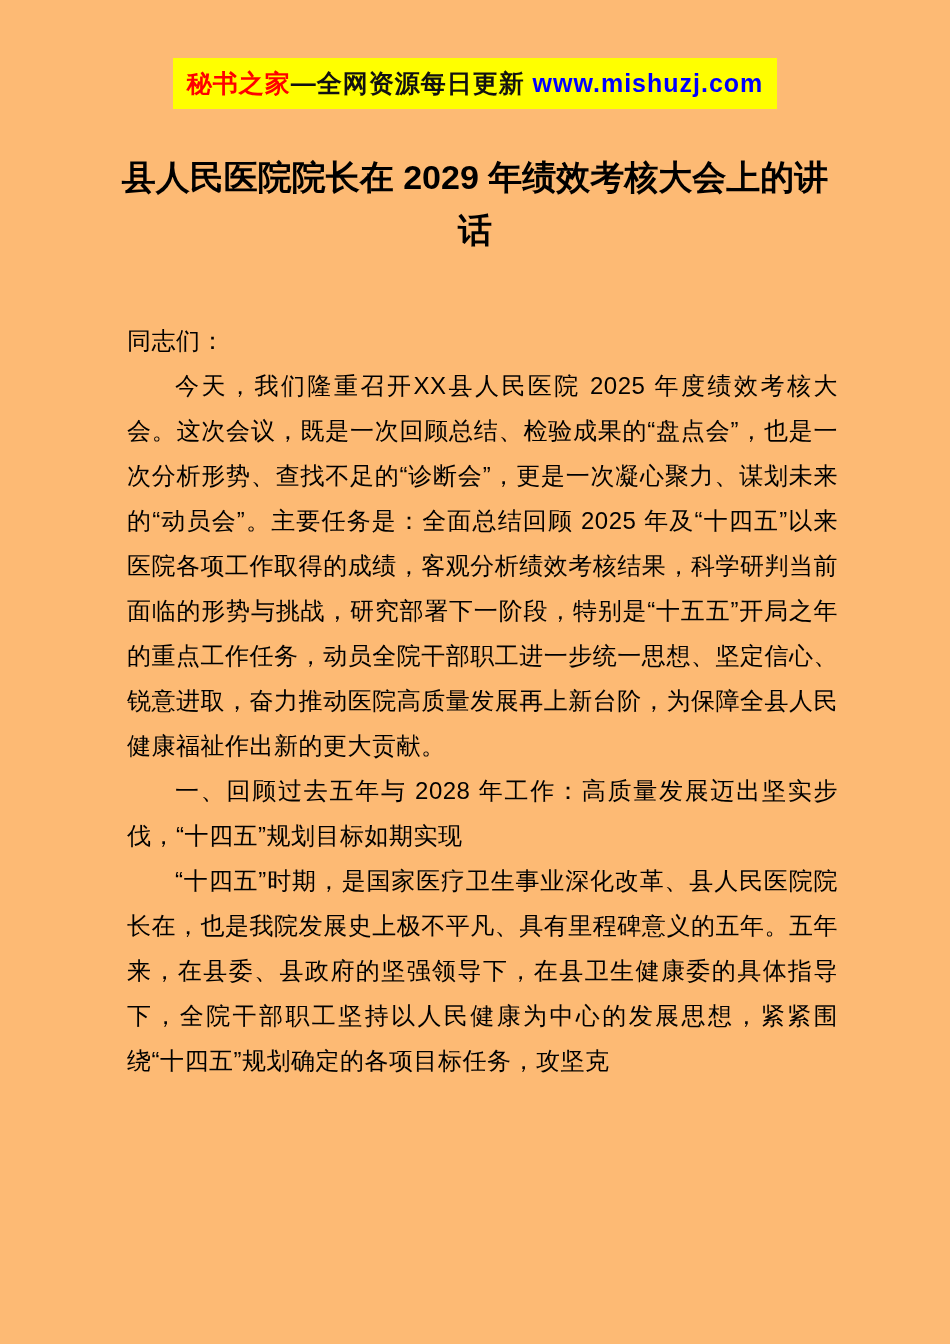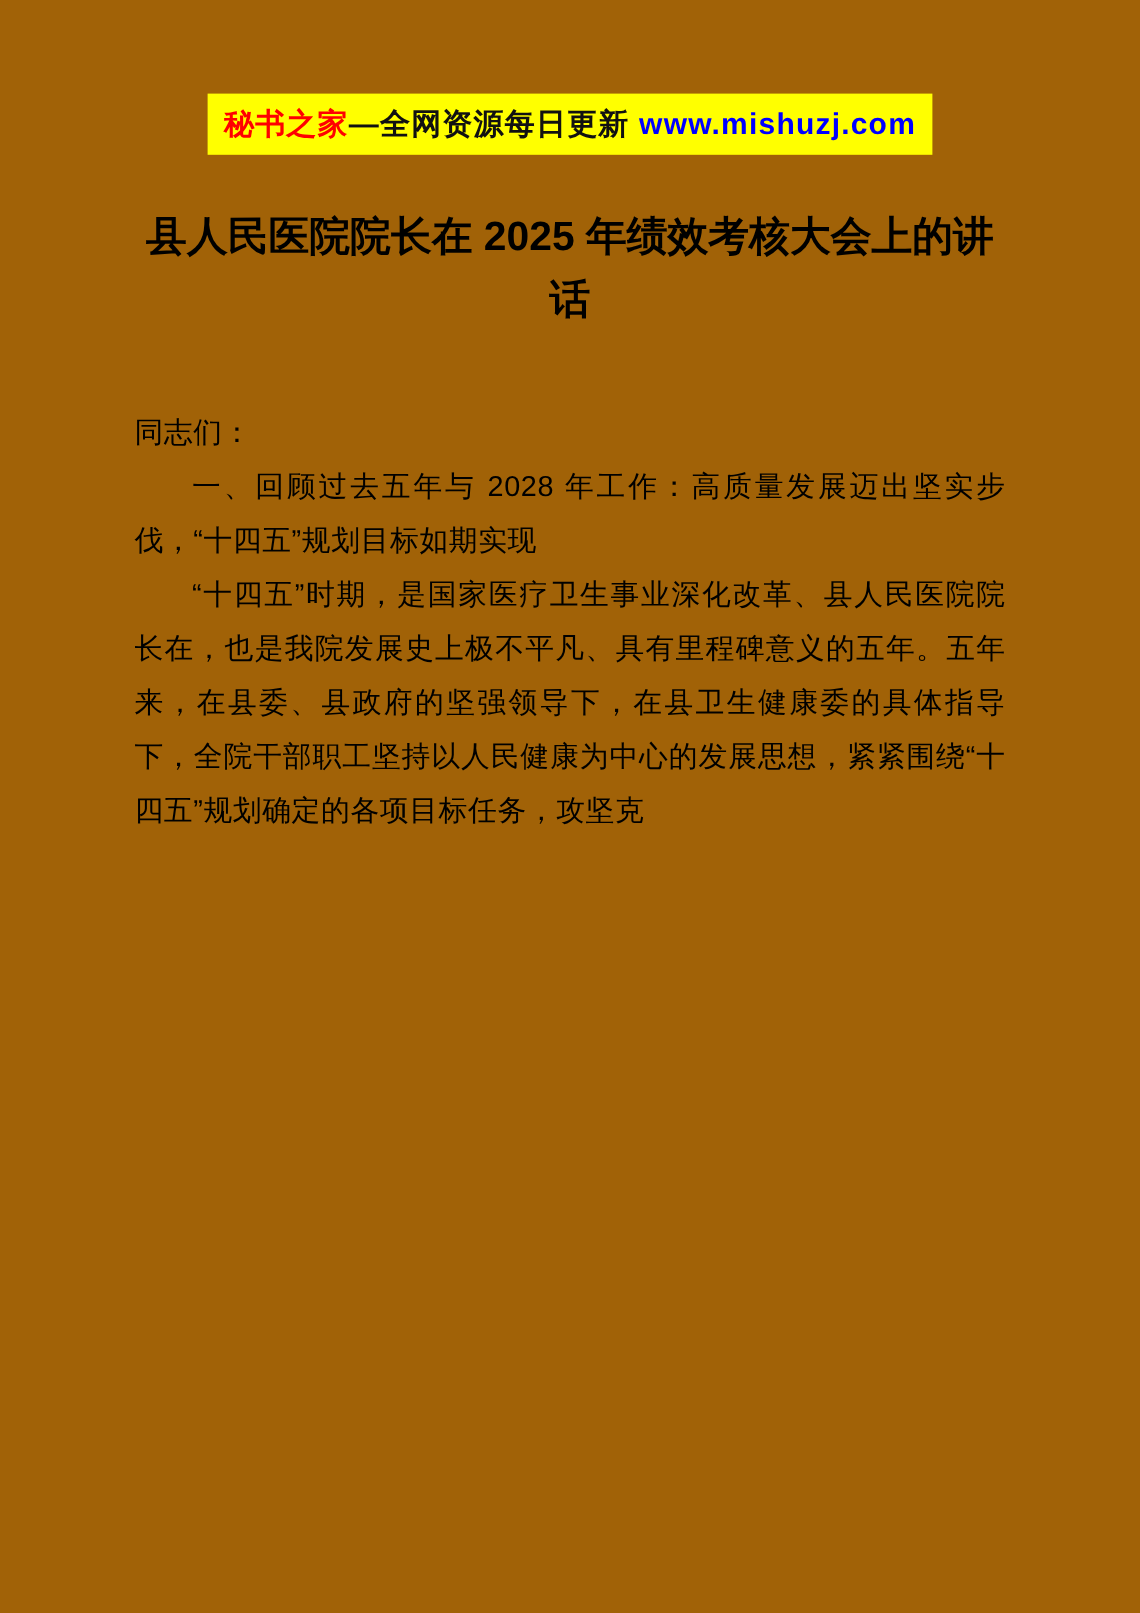--- a/index.html
+++ b/index.html
@@ -7,22 +7,22 @@
   body {
     width: 950px;
     min-height: 1344px;
     margin: 0 auto;
     font-family: "Liberation Sans", "DejaVu Sans", sans-serif;
     color: #000000;
   }
   .page {
     width: 950px;
     min-height: 1344px;
-    background: #a16207;
-    padding-top: 78px;
+    background: #fdba74;
+    padding-top: 58px;
   }
   
   .header-wrap {
     text-align: center;
   }
   .header-band {
     display: inline-block;
     background: #ffff00;
     padding: 9px 14px;
     font-size: 25px;
@@ -46,35 +46,37 @@
   .doc-body {
     margin-top: 62px;
     padding: 0 112px 80px 112px;
   }
   .para {
     font-size: 24px;
     line-height: 45px;
     text-align: justify;
     color: #000000;
     letter-spacing: 0.5px;
+    margin-left: 15px;
   }
   .para.indent { text-indent: 2em; }
 </style>
 </head>
 <body>
 
 <div class="page">
 
   <div class="header-wrap">
     <div class="header-band">
       <span class="site-name">秘书之家</span><span class="tagline">—全网资源每日更新 </span><span class="site-url">www.mishuzj.com</span>
     </div>
   </div>
 
-  <h1 class="doc-title">县人民医院院长在 2025 年绩效考核大会上的讲话</h1>
+  <h1 class="doc-title">县人民医院院长在 2029 年绩效考核大会上的讲话</h1>
 
   <div class="doc-body">
     <p class="para">同志们：</p>
+    <p class="para indent">今天，我们隆重召开XX县人民医院 2025 年度绩效考核大会。这次会议，既是一次回顾总结、检验成果的“盘点会”，也是一次分析形势、查找不足的“诊断会”，更是一次凝心聚力、谋划未来的“动员会”。主要任务是：全面总结回顾 2025 年及“十四五”以来医院各项工作取得的成绩，客观分析绩效考核结果，科学研判当前面临的形势与挑战，研究部署下一阶段，特别是“十五五”开局之年的重点工作任务，动员全院干部职工进一步统一思想、坚定信心、锐意进取，奋力推动医院高质量发展再上新台阶，为保障全县人民健康福祉作出新的更大贡献。</p>
     <p class="para indent">一、回顾过去五年与 2028 年工作：高质量发展迈出坚实步伐，“十四五”规划目标如期实现</p>
     <p class="para indent">“十四五”时期，是国家医疗卫生事业深化改革、县人民医院院长在，也是我院发展史上极不平凡、具有里程碑意义的五年。五年来，在县委、县政府的坚强领导下，在县卫生健康委的具体指导下，全院干部职工坚持以人民健康为中心的发展思想，紧紧围绕“十四五”规划确定的各项目标任务，攻坚克</p>
   </div>
 
 </div>
 
 </body></html>

